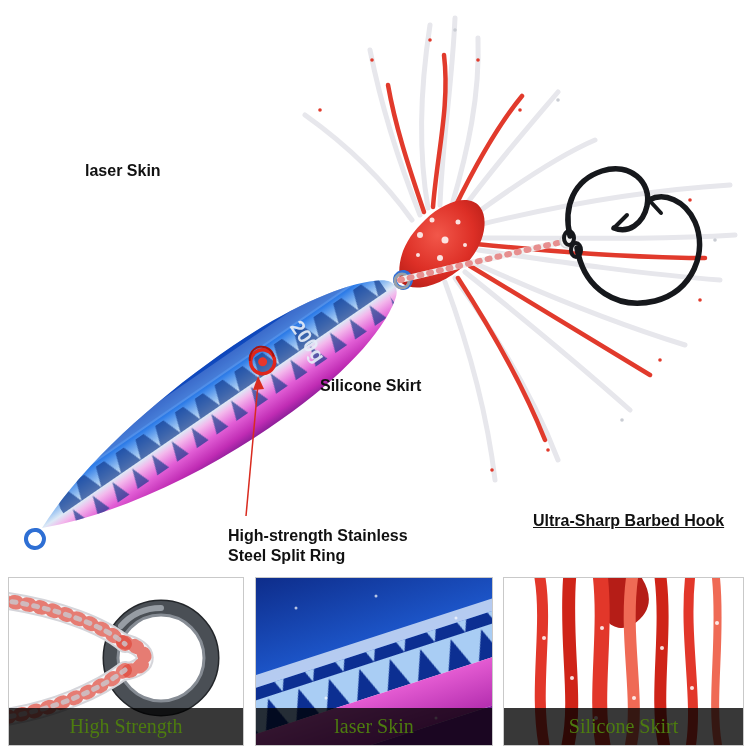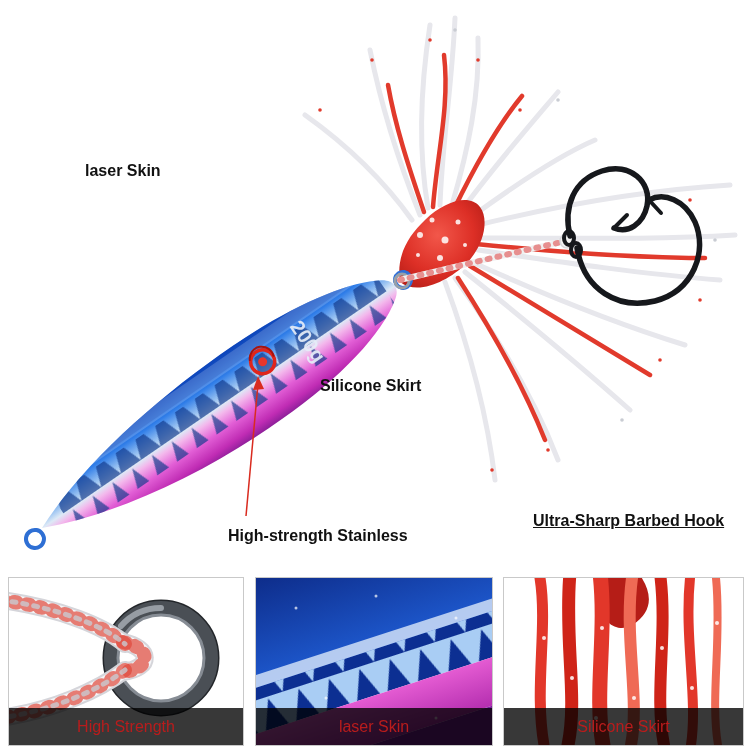--- a/index.html
+++ b/index.html
@@ -4,21 +4,21 @@
 <style>
   html,body{margin:0;padding:0;background:#fff;}
   body{width:750px;height:750px;position:relative;font-family:"Liberation Sans",sans-serif;overflow:hidden;}
   .scene{position:absolute;left:0;top:0;width:750px;height:577px;}
   .scene svg{position:absolute;left:0;top:0;}
   .callout{position:absolute;font-weight:bold;color:#111;font-size:16px;line-height:20px;white-space:nowrap;}
   .thumb{position:absolute;top:577px;height:167px;border:1px solid #c9c9c9;background:#fff;overflow:hidden;}
   .thumb svg{display:block;}
   .caption-bar{position:absolute;left:0;right:0;bottom:0;height:37px;background:rgba(0,0,0,0.78);
     display:flex;align-items:center;justify-content:center;}
-  .caption-bar span{color:#b91c1c;font-size:16px;}
+  .caption-bar span{color:#4d7c0f;font-size:20px;font-family:Liberation Serif, serif;}
 </style>
 </head>
 <body>
 
 <div class="scene">
   <svg width="750" height="577" viewBox="0 0 750 577">
     <defs>
       <linearGradient id="bodyGrad" x1="0" y1="0" x2="0" y2="1">
         <stop offset="0%" stop-color="#0d47c0"></stop>
         <stop offset="22%" stop-color="#2f7de8"></stop>
@@ -142,20 +142,21 @@
       <line x1="258" y1="384" x2="246" y2="516" stroke="#d92b1f" stroke-width="1.5"></line>
       <path d="M258,376 L253,390 L264,389 Z" fill="#d92b1f"></path>
     </g>
   </svg>
 
   <div class="callout" style="left:85px;top:161px;">laser Skin</div>
   <div class="callout" style="left:320px;top:376px;">Silicone Skirt</div>
   <div class="callout" style="left:533px;top:511px;text-decoration:underline;">Ultra-Sharp Barbed Hook</div>
   <div class="callout" style="left:204px;top:526px;margin-left:24px;">
     <div>High-strength Stainless</div>
+    <div>Steel Split Ring</div>
   </div>
 </div>
 
 <div class="thumb" style="left:8px;width:234px;">
   <svg width="234" height="167" viewBox="0 0 234 167">
     <rect width="234" height="167" fill="#ffffff"></rect>
     <g>
       <circle cx="152" cy="80" r="57" fill="none" stroke="#23262a" stroke-width="3"></circle>
       <circle cx="152" cy="80" r="50" fill="none" stroke="#4a4f55" stroke-width="14"></circle>
       <circle cx="152" cy="80" r="43" fill="none" stroke="#868c94" stroke-width="3"></circle>

